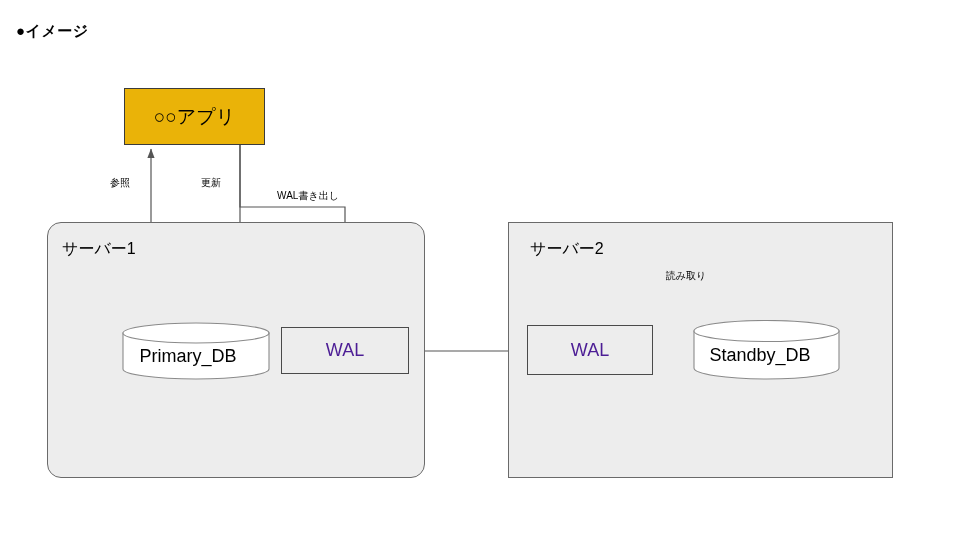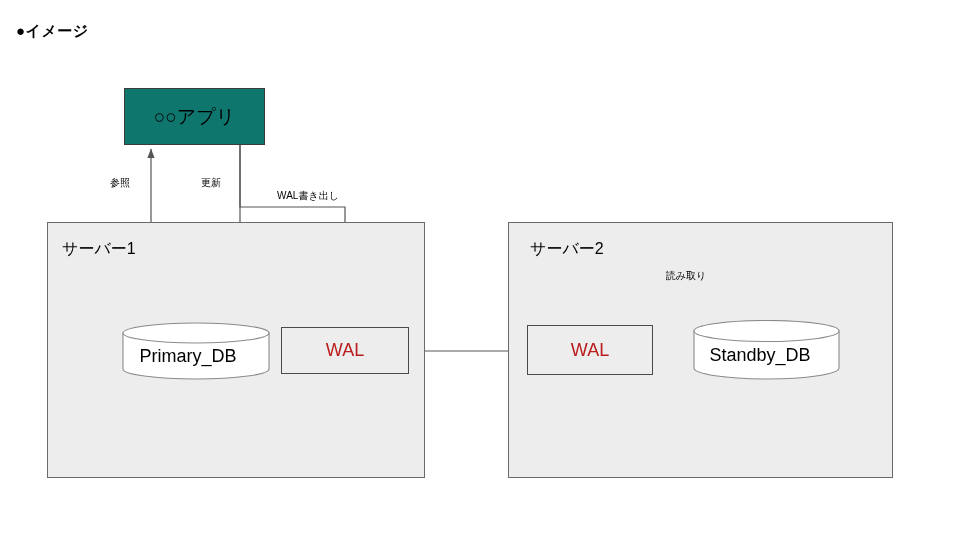--- a/index.html
+++ b/index.html
@@ -44,30 +44,30 @@
     border: 1px solid #6a6a6a;
     display: block;
   }
   .server-label {
     position: absolute;
     font-size: 16px;
     color: #000;
     white-space: nowrap;
   }
   .app-box {
-    background: #0f766e;
+    background: #eab308;
     border: 1.2px solid #3b3b3b;
     font-size: 19px;
     color: #000;
   }
   .wal-box {
     background: #ededed;
     border: 1px solid #4a4a4a;
     font-size: 18px;
-    color: #b91c1c;
+    color: #4c1d95;
   }
   .db-cyl {
     position: absolute;
     display: flex;
     align-items: center;
     justify-content: center;
     font-size: 18px;
     color: #000;
   }
   .db-cyl svg {
@@ -114,21 +114,21 @@
     <path d="M409,351 L523,351" fill="none" stroke="#555555" stroke-width="1.2" marker-end="url(#ah)"></path>
   </g>
 
   <g>
     <path d="M590,325 L590,294 L766,294 L766,317" fill="none" stroke="#555555" stroke-width="1.2" marker-end="url(#ah)"></path>
   </g>
 </svg>
 
 <div class="page-title">●イメージ</div>
 
-<div class="shape server-box" style="left:47px; top:222px; width:378px; height:256px;">
+<div class="shape server-box" style="left:47px; top:222px; width:378px; height:256px;border-radius:14px;">
   <div class="server-label" style="left:14px; top:16px;">サーバー1</div>
 </div>
 
 <div class="shape server-box" style="left:508px; top:222px; width:385px; height:256px;">
   <div class="server-label" style="left:21px; top:16px;">サーバー2</div>
 </div>
 
 <div class="shape app-box" style="left:124px; top:88px; width:141px; height:57px;">
   <span>○○アプリ</span>
 </div>

